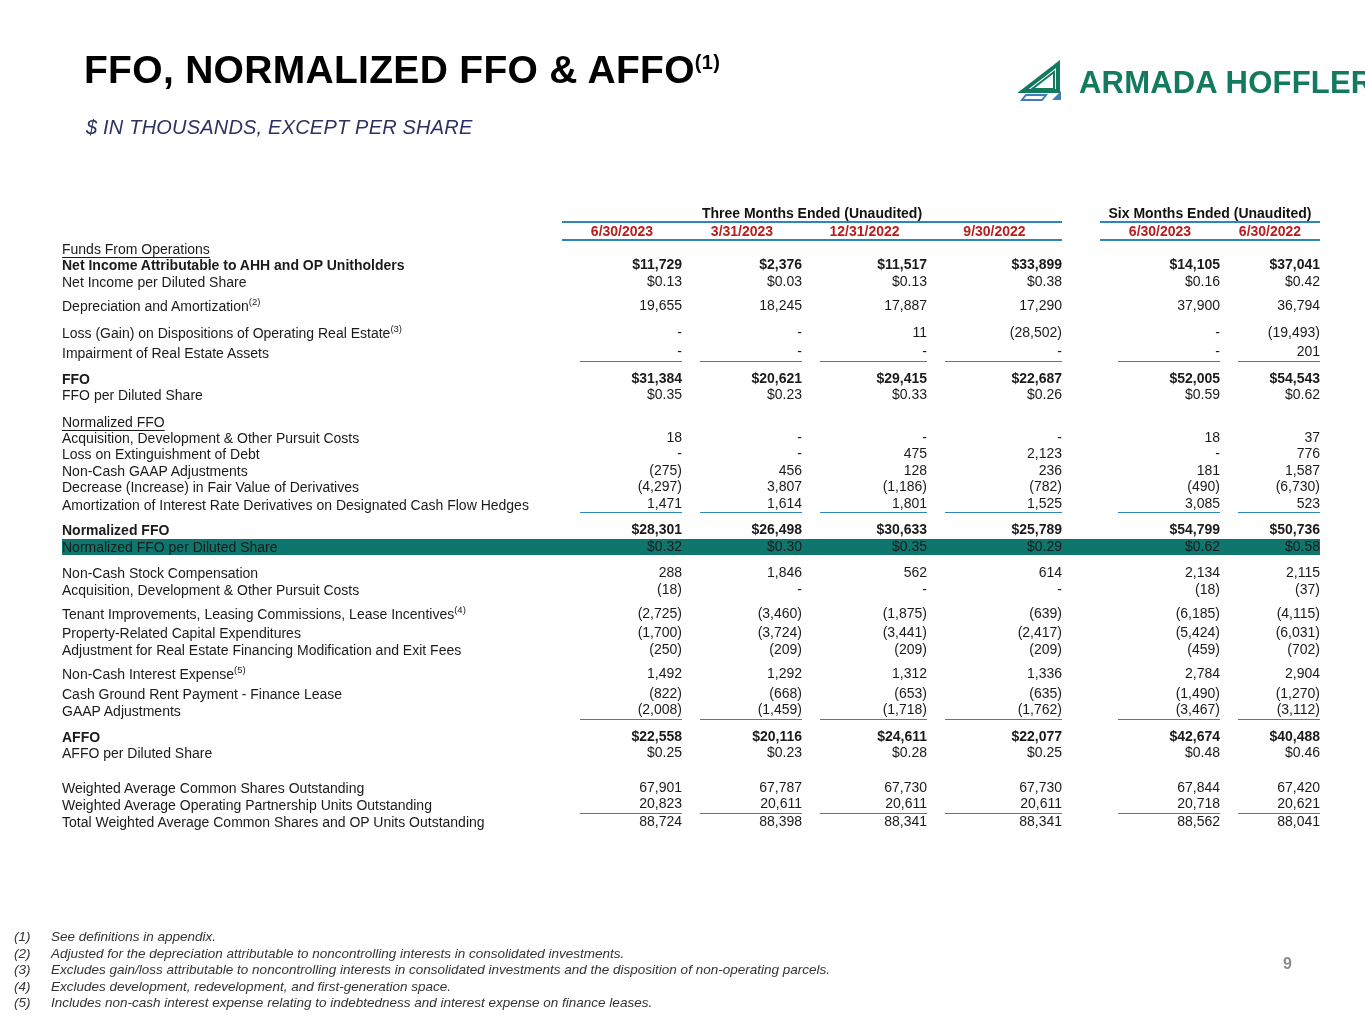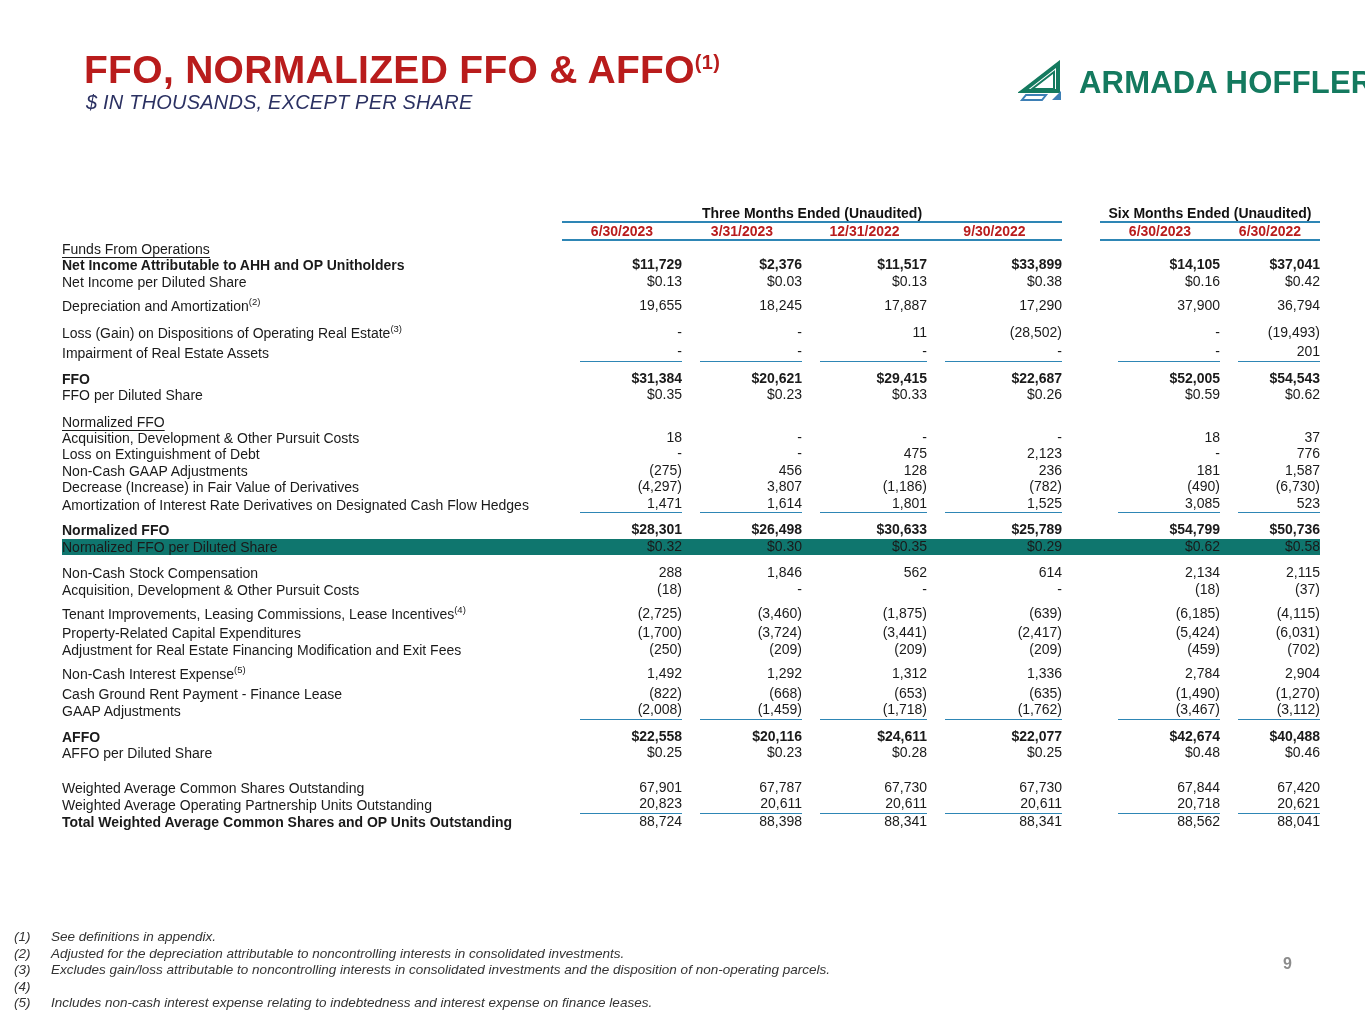--- a/index.html
+++ b/index.html
@@ -3,25 +3,25 @@
 <meta charset="utf-8">
 <style>
   * { box-sizing: border-box; }
   html,body { margin:0; padding:0; }
   body {
     width:1365px; height:1024px; position:relative; overflow:hidden;
     background:#ffffff; font-family:"Liberation Sans", sans-serif; color:#1a1a1a;
   }
   .page-title {
     position:absolute; left:84px; top:48px;
-    font-size:39px; font-weight:bold; color:#b91c1c; letter-spacing:0.3px; white-space:nowrap;
+    font-size:39px; font-weight:bold; color:#000000; letter-spacing:0.3px; white-space:nowrap;
   }
   .page-title .sup { font-size:20px; position:relative; top:-14px; font-weight:bold; }
   .page-subtitle {
-    position:absolute; left:86px; top:91px;
+    position:absolute; left:86px; top:116px;
     font-size:20px; font-style:italic; color:#2b3162; letter-spacing:0.2px;
   }
   .logo { position:absolute; left:1018px; top:60px; display:flex; align-items:center; }
   .logo-icon { margin-right:9px; }
   .logo-text { font-size:31px; font-weight:bold; color:#147a5f; letter-spacing:0.2px; white-space:nowrap; }
 
   table.fin { position:absolute; left:62px; top:205px; border-collapse:collapse; table-layout:fixed; }
   table.fin td, table.fin th { padding:0; margin:0; font-size:14px; vertical-align:bottom; }
 
   th.grp {
@@ -33,21 +33,21 @@
     padding:4px 0 4px 0; border-bottom:2px solid #2e86b5;
   }
   td.section {
     font-weight:normal; font-size:14.5px; padding:11px 0 2px 2px;
     text-decoration:underline; text-underline-offset:3px;
   }
   td.lab { text-align:left; padding-top:1px; padding-bottom:1px; line-height:15.5px; white-space:nowrap; }
   td.lab sup { font-size:9.5px; }
   .l1 { padding-left:25px; }
   .l2 { padding-left:37px; }
-  .l3 { padding-left:48px;font-weight:bold; }
+  .l3 { padding-left:48px; }
   td.val { text-align:right; padding-top:1px; padding-bottom:1px; }
   td.val .num { display:block; margin-left:18px; line-height:15.5px; padding-bottom:1px; }
   tr.rule td.val .num { border-bottom:1.8px solid #2e86b5; }
   tr.bold td { font-weight:bold; }
   tr.tall td { padding-top:4px; padding-bottom:3px;margin-top:48px; }
   tr.highlight td { background:#0f766e; }
   tr.spacer td { padding:0; height:0; }
 
   .footnotes { position:absolute; left:14px; top:929px; font-size:13.5px; font-style:italic; color:#333; }
   .footnote { display:flex; line-height:16.6px; }
@@ -732,20 +732,21 @@
     <div class="footnote">
       <span class="fn-num">(2)</span>
       <span class="fn-text">Adjusted for the depreciation attributable to noncontrolling interests in consolidated investments.</span>
     </div>
     <div class="footnote">
       <span class="fn-num">(3)</span>
       <span class="fn-text">Excludes gain/loss attributable to noncontrolling interests in consolidated investments and the disposition of non-operating parcels.</span>
     </div>
     <div class="footnote">
       <span class="fn-num">(4)</span>
+      <span class="fn-text">Excludes development, redevelopment, and first-generation space.</span>
     </div>
     <div class="footnote">
       <span class="fn-num">(5)</span>
       <span class="fn-text">Includes non-cash interest expense relating to indebtedness and interest expense on finance leases.</span>
     </div>
   </div>
 
 <div class="page-number">9</div>
 
 </body></html>

